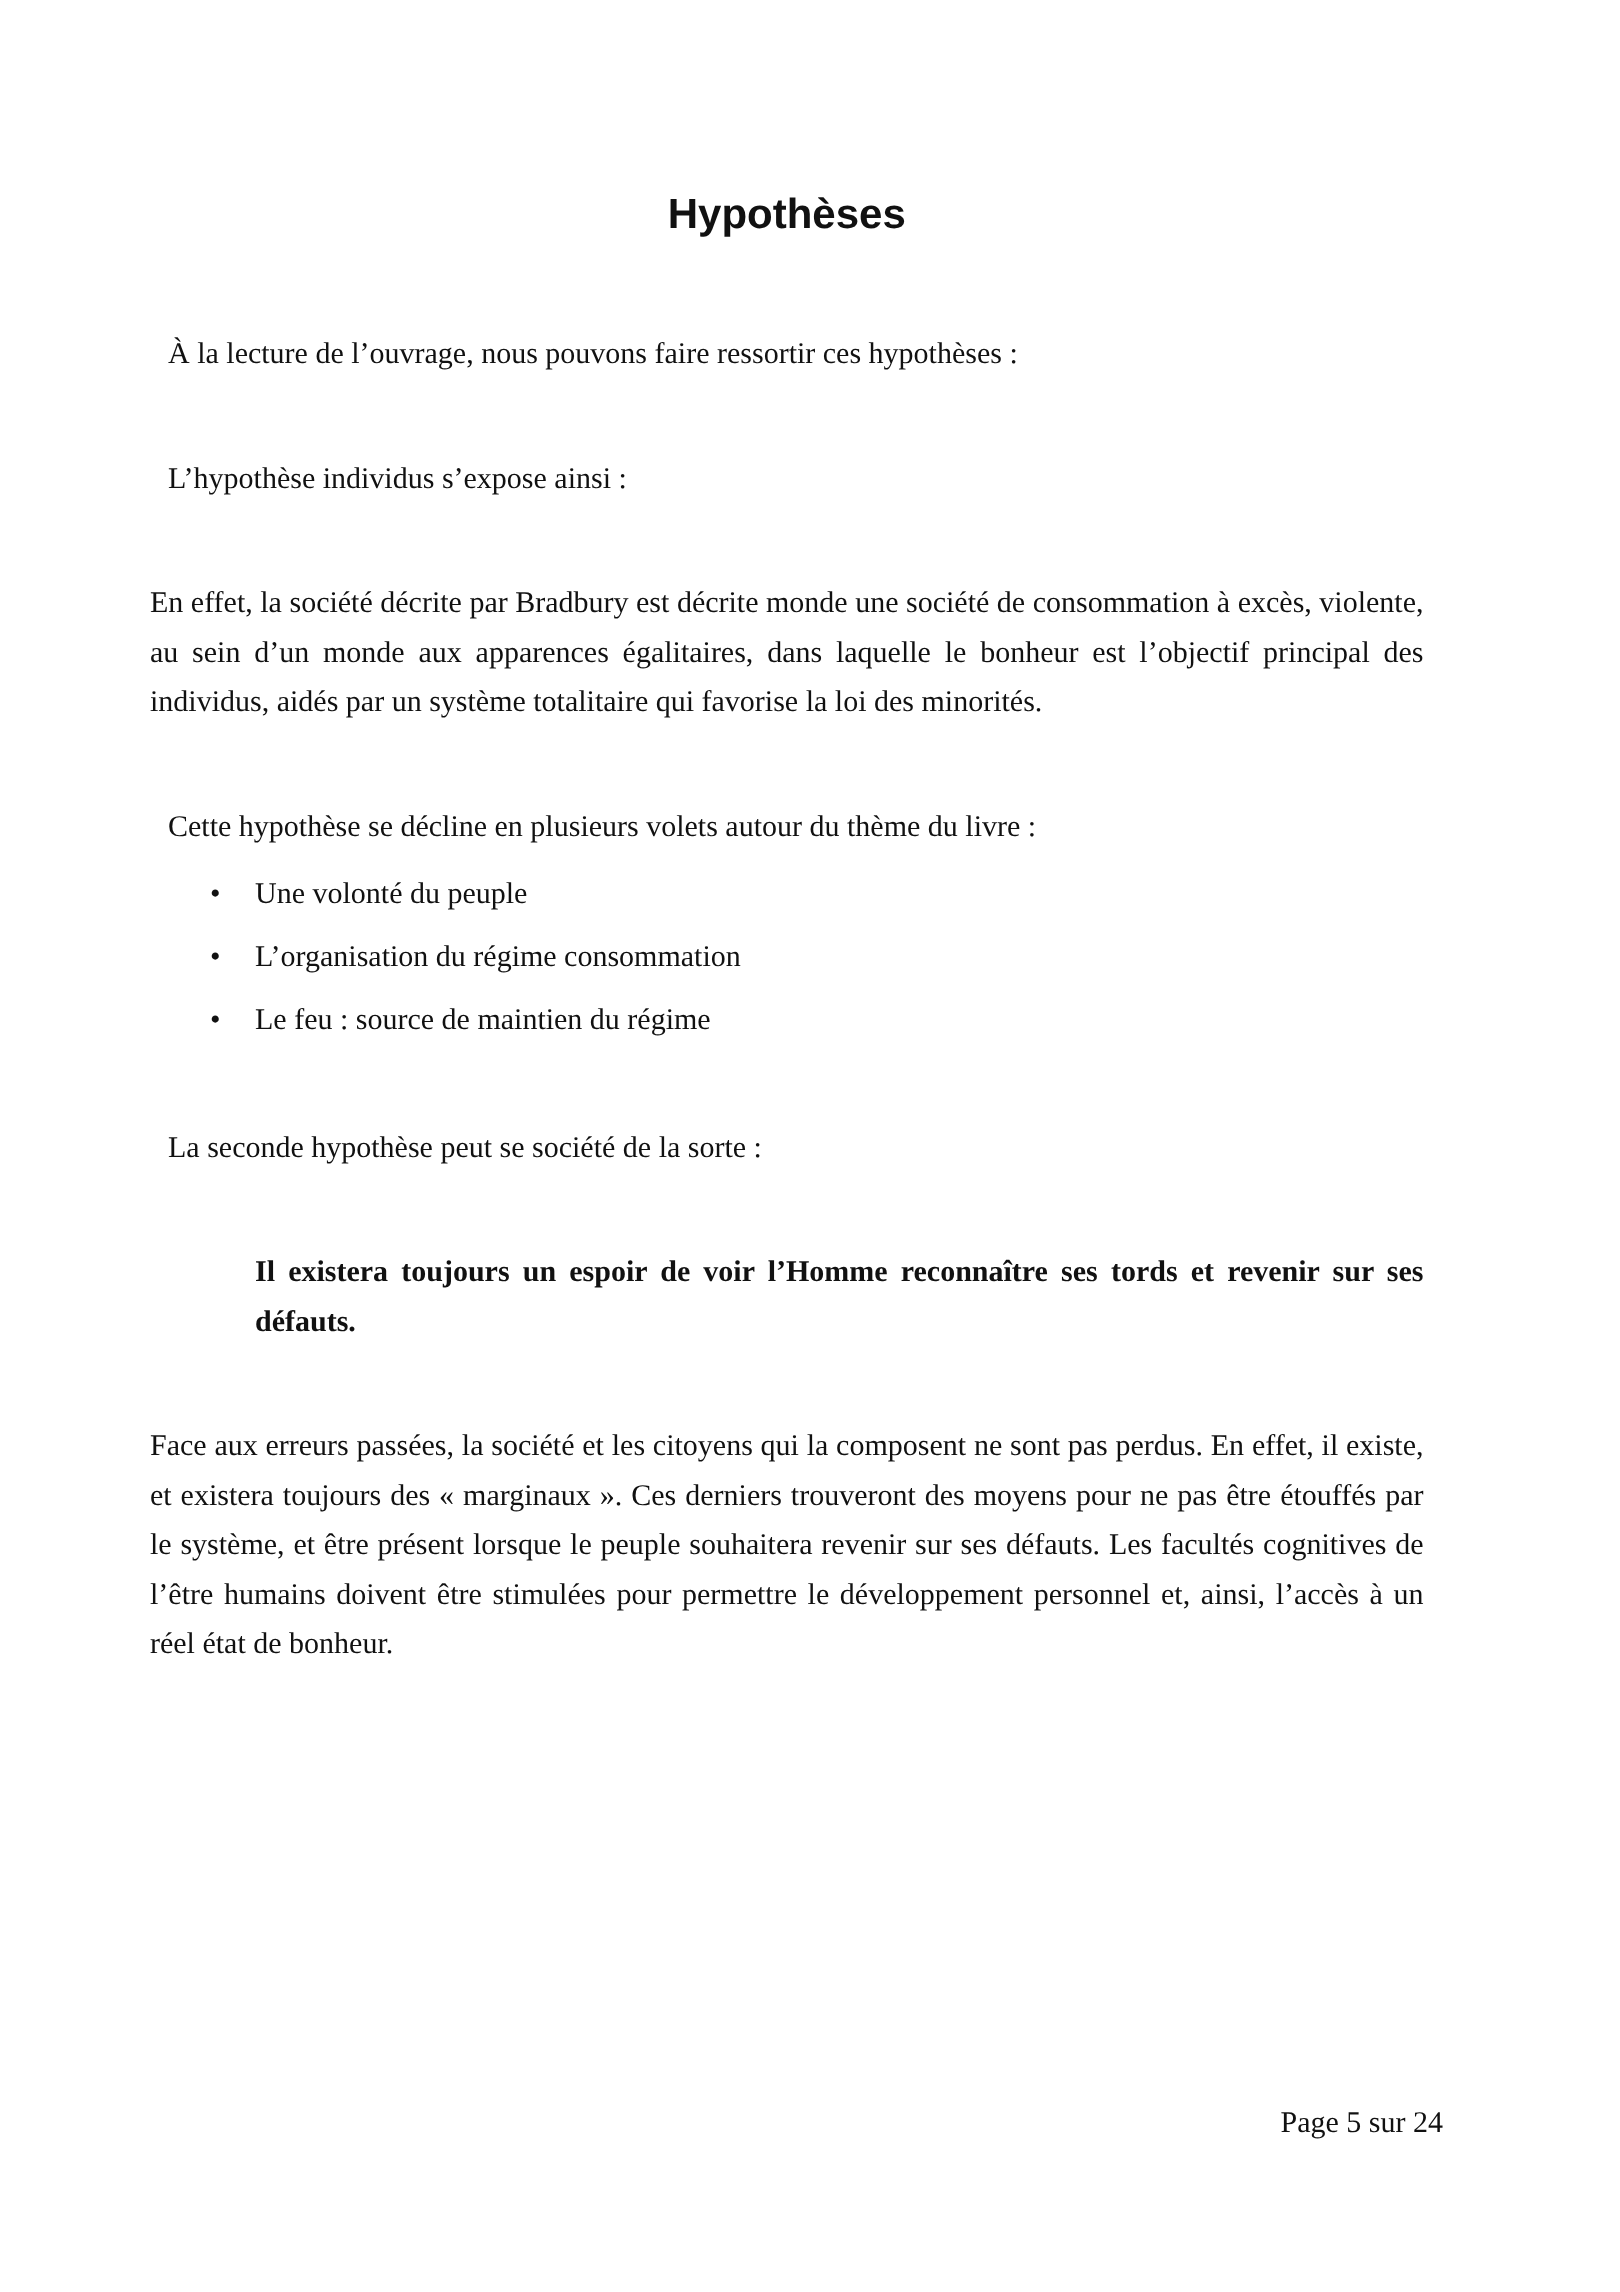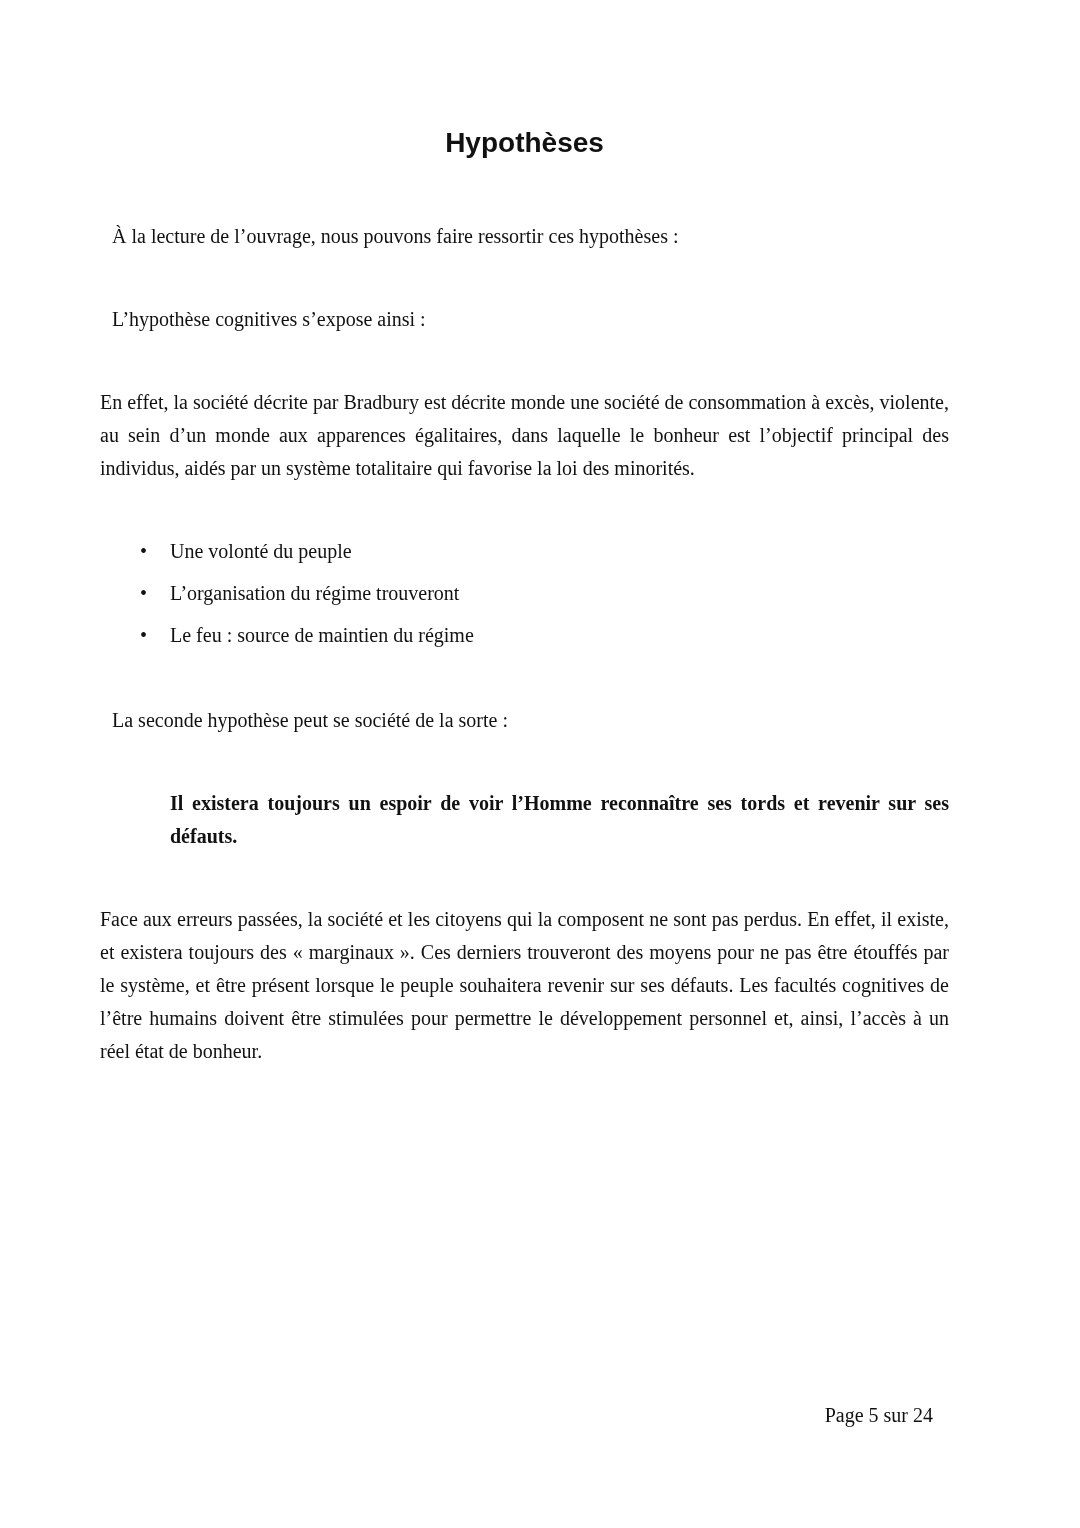--- a/index.html
+++ b/index.html
@@ -54,43 +54,44 @@
     margin-bottom: 9px;
   }
   ul.bullets li::before {
     content: "\2022";
     position: absolute;
     left: 0;
     top: 0;
   }
   .footer {
     position: absolute;
-    right: 116px;
+    right: 87px;
     bottom: 96px;
     text-align: right;
   }
 </style>
 </head>
 <body>
 
 <div class="page">
 
   <h1 class="doc-title">Hypothèses</h1>
 
   <p class="lead">À la lecture de l’ouvrage, nous pouvons faire ressortir ces hypothèses :</p>
 
-  <p class="lead">L’hypothèse cognitives s’expose ainsi :</p>
+  <p class="lead">L’hypothèse individus s’expose ainsi :</p>
 
 
   <p class="para">En effet, la société décrite par Bradbury est décrite monde une société de consommation à excès, violente, au sein d’un monde aux apparences égalitaires, dans laquelle le bonheur est l’objectif principal des individus, aidés par un système totalitaire qui favorise la loi des minorités.</p>
 
+  <p class="lead tight">Cette hypothèse se décline en plusieurs volets autour du thème du livre :</p>
 
   <ul class="bullets">
     <li>Une volonté du peuple</li>
-    <li>L’organisation du régime trouveront</li>
+    <li>L’organisation du régime consommation</li>
     <li>Le feu : source de maintien du régime</li>
   </ul>
 
   <p class="lead">La seconde hypothèse peut se société de la sorte :</p>
 
   <p class="statement">Il existera toujours un espoir de voir l’Homme reconnaître ses tords et revenir sur ses défauts.</p>
 
   <p class="para">Face aux erreurs passées, la société et les citoyens qui la composent ne sont pas perdus. En effet, il existe, et existera toujours des « marginaux ». Ces derniers trouveront des moyens pour ne pas être étouffés par le système, et être présent lorsque le peuple souhaitera revenir sur ses défauts. Les facultés cognitives de l’être humains doivent être stimulées pour permettre le développement personnel et, ainsi, l’accès à un réel état de bonheur.</p>
 
   <div class="footer">Page 5 sur 24</div>

